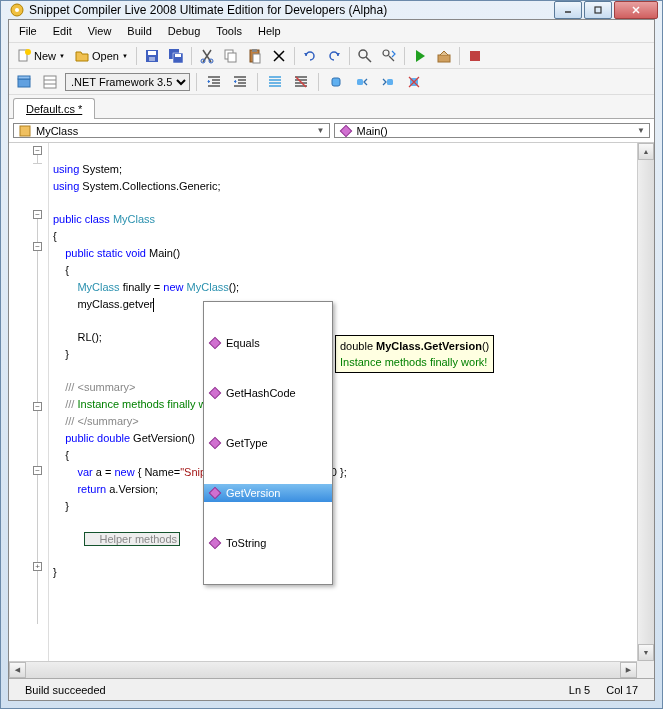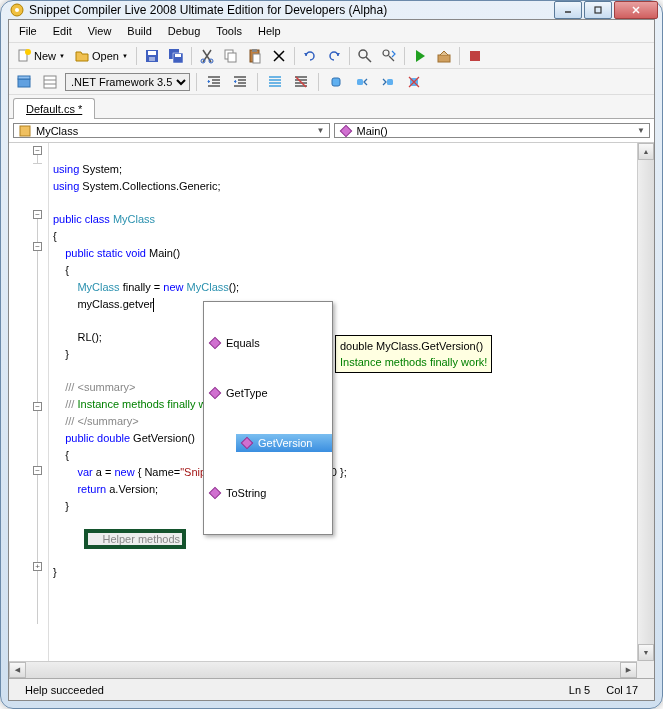--- a/index.html
+++ b/index.html
@@ -1,18 +1,18 @@
 <!DOCTYPE html>
 <html><head>
 <meta charset="utf-8">
 <style>
 * { margin: 0; padding: 0; box-sizing: border-box; font-family: "Segoe UI", Tahoma, sans-serif; font-size: 11px; }
 body { background: #fff; width: 663px; height: 709px; overflow: hidden; }
 
-.window { width: 663px; height: 709px; border: 1px solid #6b8aaa; border-radius: 13px; background: linear-gradient(#e8f0f8, #d0e0f0); display: flex; flex-direction: column; box-shadow: 0 0 8px rgba(0,0,0,0.3); }
+.window { width: 663px; height: 709px; border: 1px solid #6b8aaa; border-radius: 0; background: linear-gradient(#e8f0f8, #d0e0f0); display: flex; flex-direction: column; box-shadow: 0 0 8px rgba(0,0,0,0.3); }
 
 .titlebar { height: 28px; display: flex; align-items: center; padding: 0 4px; }
 .titlebar .app-icon { width: 16px; height: 16px; margin: 0 4px; }
 .titlebar .title { flex: 1; color: #000; font-size: 12px; }
 .winbtns { display: flex; gap: 0; }
 .winbtn { width: 28px; height: 18px; border: 1px solid #5a7a9a; border-radius: 2px; background: linear-gradient(#f0f6fc, #c8dcf0); cursor: default; display: flex; align-items: center; justify-content: center; margin-left: 2px; }
 .winbtn.close { width: 44px; background: linear-gradient(#e8a0a0, #d06060); border-color: #a04040; color: #fff; }
 .winbtn svg { width: 10px; height: 10px; }
 
 .client { flex: 1; margin: 0 7px 7px 7px; background: #f0f0f0; border: 1px solid #888; display: flex; flex-direction: column; }
@@ -43,33 +43,33 @@
 .fold { position: absolute; left: 24px; width: 9px; height: 9px; border: 1px solid #888; background: #fff; display: flex; align-items: center; justify-content: center; font-size: 8px; line-height: 1; color: #555; cursor: pointer; }
 .fold-line { position: absolute; left: 28px; width: 1px; background: #ccc; }
 .fold-end { position: absolute; left: 24px; width: 9px; height: 1px; background: #ccc; }
 
 .code { flex: 1; font-family: "Courier New", monospace; font-size: 13px; line-height: 16px; padding: 2px 0 0 4px; white-space: pre; position: relative; color: #000; }
 .kw { color: #0000ff; }
 .type { color: #2b91af; }
 .str { color: #a31515; }
 .comment { color: #008000; }
 .grey { color: #888; }
-.region { color: #888; background: #eee; border: 4px solid #14532d; padding: 0 2px; margin-top: 48px; }
+.region { color: #888; background: #eee; border: 1px solid #14532d; padding: 0 2px; margin-top: 48px; }
 
 .caret { display: inline-block; width: 1px; height: 14px; background: #000; vertical-align: text-bottom; animation: blink 1s infinite; }
 @keyframes blink { 50% { opacity: 0; } }
 
 .intellisense { position: absolute; left: 154px; top: 158px; width: 130px; background: #fff; border: 1px solid #888; box-shadow: 2px 2px 4px rgba(0,0,0,0.3); z-index: 10; font-family: "Segoe UI", sans-serif; font-size: 11px; }
 .is-item { display: flex; align-items: center; padding: 1px 4px; gap: 4px; }
-.is-item.selected { background: linear-gradient(#7abef0, #3a8ee0); color: #fff; margin-left: 32px; }
+.is-item.selected { background: linear-gradient(#7abef0, #3a8ee0); color: #fff; }
 .is-icon { width: 14px; height: 14px; flex-shrink: 0; }
 
 .tooltip { position: absolute; left: 286px; top: 192px; background: #ffffe1; border: 1px solid #000; padding: 2px 4px; font-family: "Segoe UI", sans-serif; font-size: 11px; z-index: 9; white-space: nowrap; }
 .tooltip .sig { color: #000; }
-.tooltip .sig b { font-weight: normal; }
+.tooltip .sig b { font-weight: bold; }
 .tooltip .desc { color: #008000; }
 
 .scrollbar-v { width: 17px; background: linear-gradient(90deg, #eee, #ddd); border-left: 1px solid #ccc; display: flex; flex-direction: column; }
 .sb-btn { height: 17px; background: linear-gradient(#f8f8f8, #ddd); border: 1px solid #bbb; display: flex; align-items: center; justify-content: center; font-size: 7px; color: #555; }
 .sb-thumb { flex: 1; }
 .scrollbar-h { height: 17px; background: linear-gradient(#eee, #ddd); border-top: 1px solid #ccc; display: flex; }
 .scrollbar-h .sb-btn { width: 17px; height: auto; }
 .scrollbar-h .sb-thumb { flex: 1; }
 .sb-corner { width: 17px; height: 17px; background: #eee; }
 
@@ -355,20 +355,23 @@
     <span class="region">    Helper methods</span>
 
 <span>}</span>
 
         <div class="intellisense">
           <div class="is-item"><svg class="is-icon" viewBox="0 0 14 14">
                 <rect x="3" y="3" width="8" height="8" transform="rotate(45 7 7)" fill="#d070d0" stroke="#903090"></rect>
               </svg><span>Equals</span></div>
           <div class="is-item"><svg class="is-icon" viewBox="0 0 14 14">
                 <rect x="3" y="3" width="8" height="8" transform="rotate(45 7 7)" fill="#d070d0" stroke="#903090"></rect>
+              </svg><span>GetHashCode</span></div>
+          <div class="is-item"><svg class="is-icon" viewBox="0 0 14 14">
+                <rect x="3" y="3" width="8" height="8" transform="rotate(45 7 7)" fill="#d070d0" stroke="#903090"></rect>
               </svg><span>GetType</span></div>
           <div class="is-item selected"><svg class="is-icon" viewBox="0 0 14 14">
                 <rect x="3" y="3" width="8" height="8" transform="rotate(45 7 7)" fill="#d070d0" stroke="#903090"></rect>
               </svg><span>GetVersion</span></div>
           <div class="is-item"><svg class="is-icon" viewBox="0 0 14 14">
                 <rect x="3" y="3" width="8" height="8" transform="rotate(45 7 7)" fill="#d070d0" stroke="#903090"></rect>
               </svg><span>ToString</span></div>
         </div>
 
         <div class="tooltip">
@@ -385,20 +388,20 @@
     <div style="display:flex">
       <div class="scrollbar-h" style="flex:1">
         <div class="sb-btn">◀</div>
         <div class="sb-thumb"></div>
         <div class="sb-btn">▶</div>
       </div>
       <div class="sb-corner"></div>
     </div>
 
     <div class="statusbar">
-      <span class="cell">Help succeeded</span>
+      <span class="cell">Build succeeded</span>
       <span class="spacer"></span>
       <span class="cell">Ln 5</span>
       <span class="cell">Col 17</span>
     </div>
 
   </div>
 </div>
 
 </body></html>

